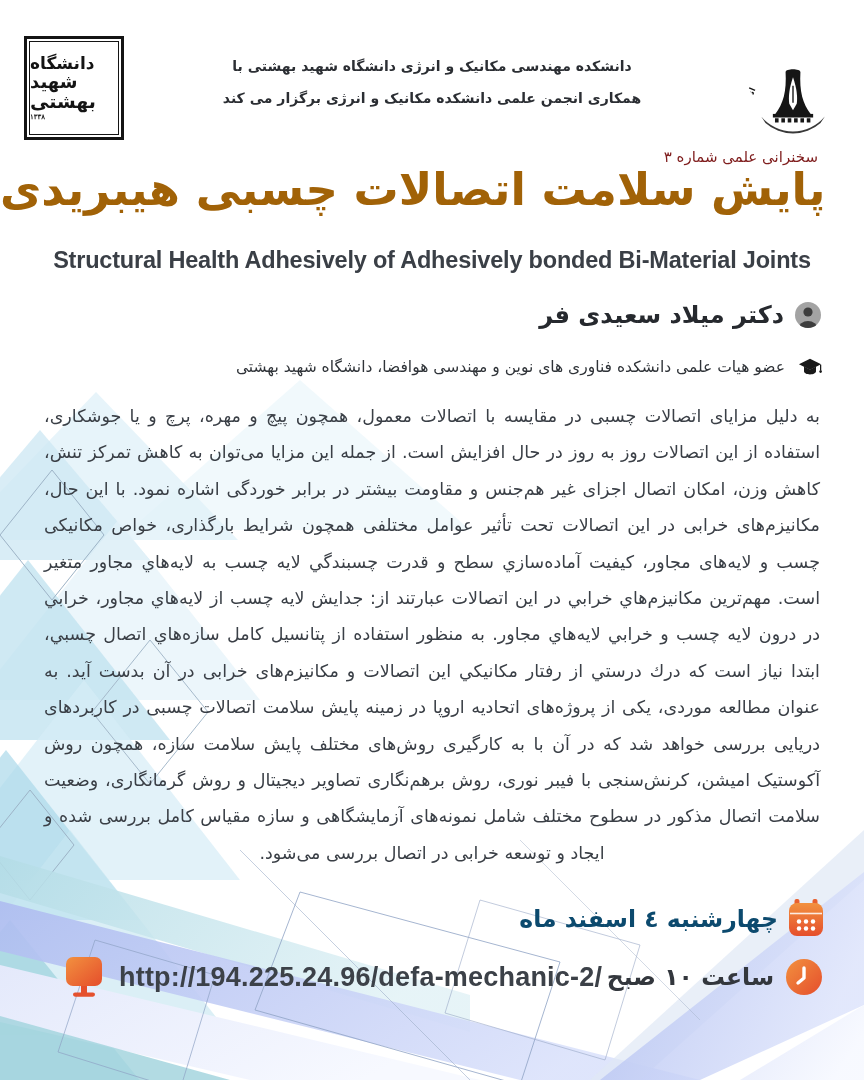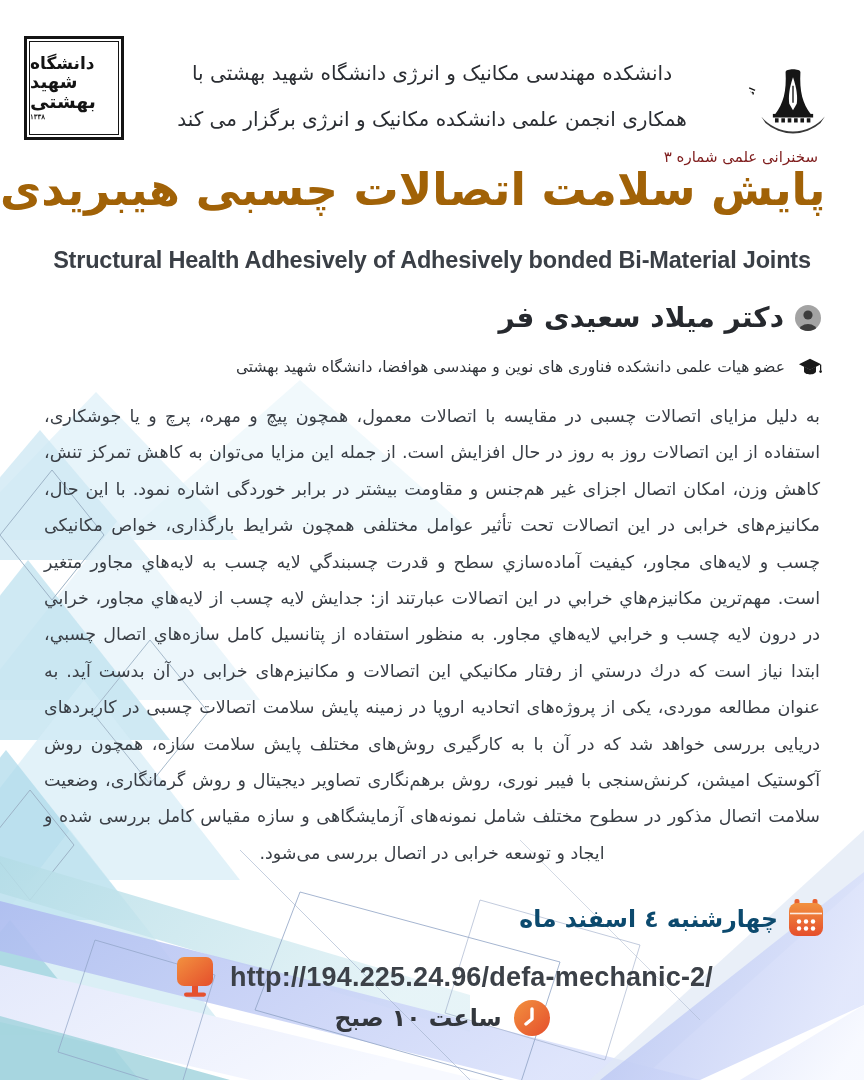--- a/index.html
+++ b/index.html
@@ -11,45 +11,45 @@
 
   
   .top{position:absolute; top:36px; left:24px; right:18px; z-index:2; display:flex; align-items:flex-start;}
   .sbu-logo{width:100px; height:104px; border:3px solid #141414; padding:2px; box-sizing:border-box; background:#fff; flex:0 0 auto;}
   .sbu-inner{width:100%; height:100%; border:1.5px solid #141414; box-sizing:border-box;
     display:flex; flex-direction:column; align-items:flex-end; justify-content:center; direction:rtl;
     font-weight:bold; color:#141414; line-height:1.05;}
   .sbu-l1{font-size:17px;} .sbu-l2{font-size:18px;} .sbu-l3{font-size:19px;}
   .sbu-year{font-size:7px; letter-spacing:2px; margin-top:2px;font-family:Liberation Serif, serif;}
   .header-center{flex:1; padding-top:14px; text-align:center; direction:rtl;
-    font-size:20px; font-weight:normal; color:#2b2e33; line-height:2.3;}
+    font-size:14px; font-weight:bold; color:#2b2e33; line-height:2.3;}
   .assoc-logo{width:106px; height:106px; flex:0 0 auto;}
 
   .lecture-label{position:absolute; top:148px; right:46px; z-index:2; direction:rtl;
     font-size:15px; color:#7f1d1d;}
 
   .title-fa{position:absolute; top:163px; left:0; right:0; z-index:2; margin:0;
     text-align:left; direction:rtl; font-size:45px; font-weight:800; color:#a16207;}
   .title-en{position:absolute; top:247px; left:0; right:0; z-index:2; margin:0;
     text-align:center; font-family:"Liberation Sans","DejaVu Sans",sans-serif;
     font-size:23.5px; font-weight:bold; color:#3A3F46; letter-spacing:-0.2px;}
 
   .speaker-row{position:absolute; top:301px; right:42px; z-index:2; display:flex; direction:rtl;
-    align-items:center; gap:10px; font-size:28px; font-weight:bold; color:#26292e;}
+    align-items:center; gap:10px; font-size:24px; font-weight:bold; color:#26292e;}
   .affil-row{position:absolute; top:356px; right:42px; z-index:2; display:flex; direction:rtl;
     align-items:center; gap:13px; font-size:15.5px; color:#2f3338;}
 
   .abstract{position:absolute; top:398px; left:44px; right:44px; z-index:2; margin:0;
     direction:rtl; text-align:justify; text-align-last:center;
     font-size:17.5px; line-height:36.4px; color:#3a3f46;}
 
   .date-row{position:absolute; top:899px; right:40px; z-index:2; display:flex; direction:rtl;
     align-items:center; gap:10px; font-size:23.5px; font-weight:bold; color:#0c4a6e;}
   .bottom-row{position:absolute; top:956px; left:62px; right:40px; z-index:2;
-    display:flex; justify-content:space-between; align-items:center;flex-direction:column;}
+    display:flex; justify-content:space-between; align-items:center;}
   .url-group{display:flex; align-items:center; gap:13px;}
   .url-text{font-family:"Liberation Sans","DejaVu Sans",sans-serif;
     font-size:27px; font-weight:600; color:#3c4148; letter-spacing:0.2px;}
   .time-group{display:flex; direction:rtl; align-items:center; gap:10px;
     font-size:23.5px; font-weight:bold; color:#33373d;}
   .icon{display:inline-flex; align-items:center; justify-content:center;}
 </style>
 </head>
 <body>
 

